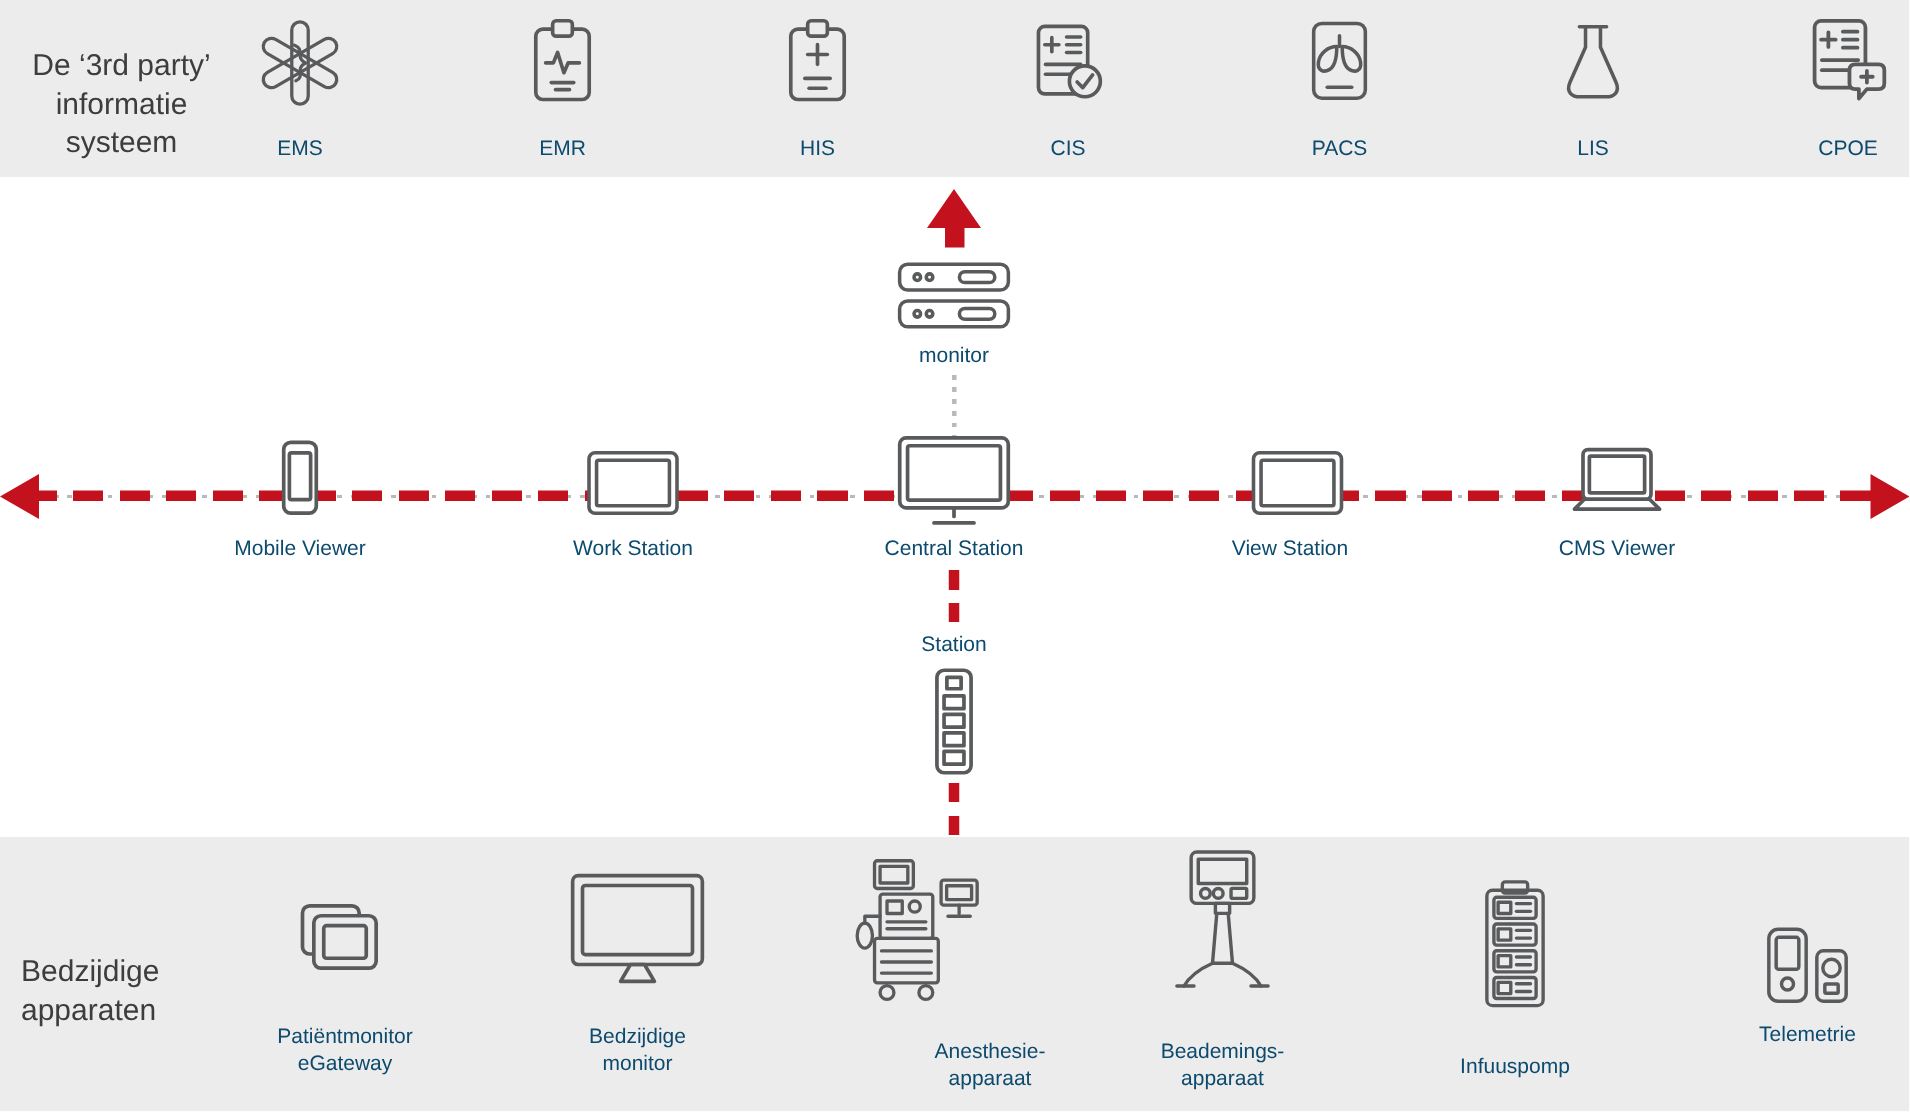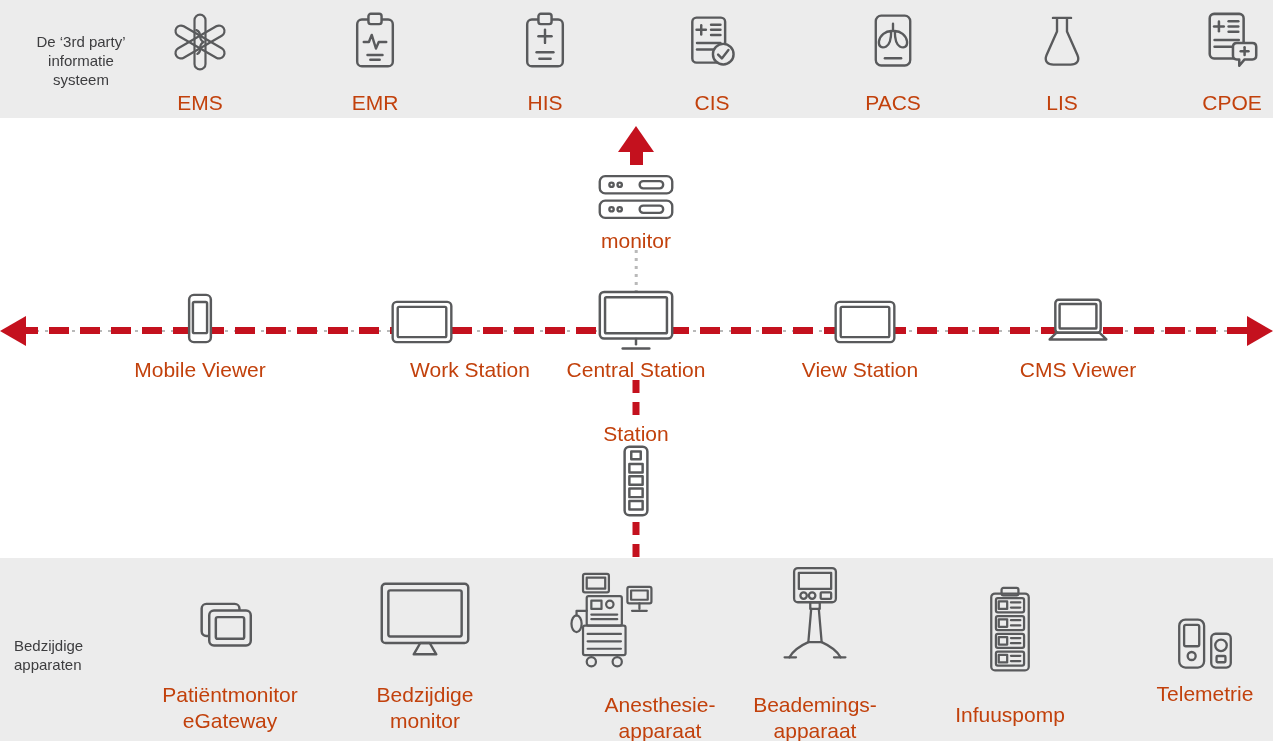--- a/index.html
+++ b/index.html
@@ -5,28 +5,28 @@
   html,body { margin:0; padding:0; background:#fff; }
   .stage {
     position:relative; width:1273px; height:741px; overflow:hidden;
     font-family:"Liberation Sans", sans-serif; color:#3d3d3f; background:#fff;
   }
   .band { position:absolute; left:0; width:100%; background:#ececec; }
   .band.top { top:0; height:118px; }
   .band.bottom { top:558px; height:183px; }
 
   .side-label {
-    position:absolute; font-size:15px; line-height:1.28;
+    position:absolute; font-size:20px; line-height:1.28;
     white-space:pre-line; color:#3d3d3f;
   }
   .abs-icon { position:absolute; transform:translateX(-50%); }
   .abs-label {
     position:absolute; transform:translateX(-50%);
-    font-size:21px; line-height:1.25; text-align:center;
-    white-space:pre-line; color:#c2410c;
+    font-size:14px; line-height:1.25; text-align:center;
+    white-space:pre-line; color:#0c4a6e;
   }
 
   .icon { display:block; stroke:#595a5c; fill:none; stroke-width:2.6;
           stroke-linecap:round; stroke-linejoin:round; }
 
   
   .h-dot { position:absolute; left:18px; width:1237px; height:2.6px; top:329.6px;
            background:repeating-linear-gradient(90deg,#b9b9b9 0 3px, transparent 3px 9px); }
   .h-dash { position:absolute; left:18px; width:1237px; height:7px; top:327px;
             background:repeating-linear-gradient(90deg,#c4111e 0 20px, transparent 20px 31px); }
@@ -174,21 +174,21 @@
     </svg>
   </div>
   <div class="abs-label" style="left:200px; top:357px;">Mobile Viewer</div>
 
   <div class="abs-icon" style="left:422px; top:298px;">
     <svg class="icon" width="66" height="48" viewBox="0 0 72 52">
       <rect x="4" y="4" width="64" height="44" rx="4.5" fill="#fff"></rect>
       <rect x="9.5" y="9.5" width="53" height="33" rx="1.5"></rect>
     </svg>
   </div>
-  <div class="abs-label" style="left:422px; top:357px;margin-left:48px;">Work Station</div>
+  <div class="abs-label" style="left:422px; top:357px;">Work Station</div>
 
   <div class="abs-icon" style="left:636px; top:288px;">
     <svg class="icon" width="80" height="65" viewBox="0 0 84 68">
       <rect x="4" y="4" width="76" height="49" rx="4.5" fill="#fff"></rect>
       <rect x="9.5" y="9.5" width="65" height="38" rx="1.5"></rect>
       <line x1="42" y1="53.5" x2="42" y2="59"></line>
       <line x1="28" y1="63.5" x2="56" y2="63.5"></line>
     </svg>
   </div>
   <div class="abs-label" style="left:636px; top:357px;">Central Station</div>

